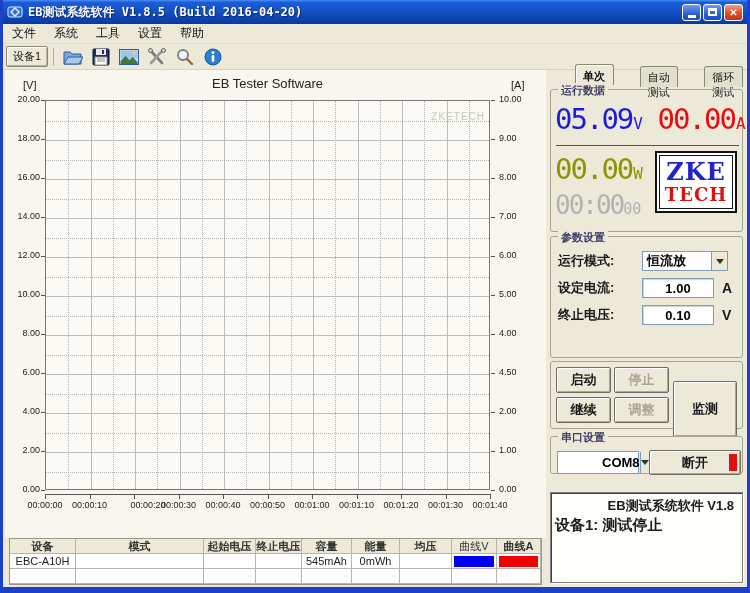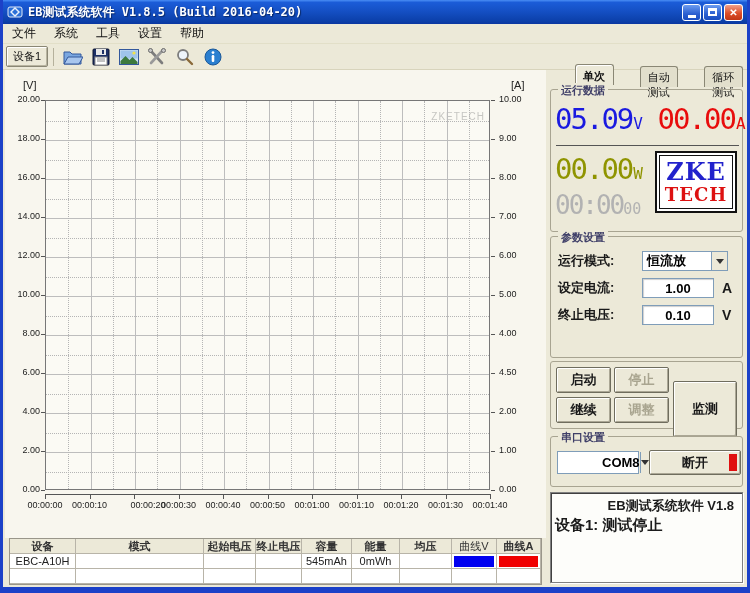--- a/index.html
+++ b/index.html
@@ -80,21 +80,21 @@
   .drop { width:16px; height:100%; background:#ece9d8; border-left:1px solid #7f9db9;
     display:flex; align-items:center; justify-content:center; }
   .arrow-dn { width:0; height:0; border-left:4px solid transparent; border-right:4px solid transparent;
     border-top:5px solid #333; }
   .punit { font-size:14px; font-weight:bold; color:#1a1a1a; margin-left:8px; }
   #grp-btns { top:297px; height:68px; }
   .btn3d { position:absolute; background:#ece9d8; border:1px solid #6f6d5e; border-radius:2px;
     box-shadow:inset 1px 1px 0 #fff, inset -1px -1px 0 #aba795;
     font-size:13px; font-weight:bold; color:#1a1a1a; display:flex; align-items:center; justify-content:center; }
   .btn3d.disabled { color:#a9a590; }
-  #grp-serial { top:372px; height:51px; }
+  #grp-serial { top:372px; height:38px; }
   #serial-combo { position:absolute; left:6px; top:14px; width:82px; height:23px;padding-left:40px; }
   #btn-disconnect { left:98px; top:13px; width:92px; height:25px; }
   #disc-stripe { position:absolute; right:3px; top:3px; bottom:3px; width:8px; background:#e01010; }
   #statusbox { position:absolute; left:1px; top:428px; width:193px; height:91px; background:#fdfdfa;
     border:1px solid #808080; box-shadow:inset 1px 1px 0 #404040, 1px 1px 0 #fff; }
   #status-line1 { text-align:right; padding:4px 8px 0 0; font-size:13px; font-weight:bold; color:#1c1c1c; }
   #status-line2 { padding:1px 0 0 4px; font-size:15px; font-weight:bold; color:#1c1c1c; }
   
   #dev-table { position:absolute; left:6px; top:538px; width:533px; border:1px solid #9a968a;
     background:#fff; font-size:11px; color:#222; }
@@ -179,20 +179,21 @@
     <div class="tb-icon">
       <svg width="18" height="18" viewBox="0 0 18 18">
         <circle cx="9" cy="9" r="8" fill="#2a7fd0" stroke="#1b5898"></circle>
         <circle cx="9" cy="4.6" r="1.4" fill="#fff"></circle>
         <rect x="7.7" y="7" width="2.6" height="7" rx="1.2" fill="#fff"></rect>
       </svg>
     </div>
   </div>
 
   <div id="chart">
+    <div id="chart-title">EB Tester Software</div>
     <span class="axis-unit" style="left:18px">[V]</span>
     <span class="axis-unit" style="left:506px">[A]</span>
     <div id="plot">
       <div id="watermark">ZKETECH</div>
     <div class="gl-h" style="top: 39px;"></div>
         <div class="gl-v" style="left: 44.5px;"></div>
         <div class="gl-h" style="top: 78px;"></div>
         <div class="gl-v" style="left: 89px;"></div>
         <div class="gl-h" style="top: 117px;"></div>
         <div class="gl-v" style="left: 133.5px;"></div>

